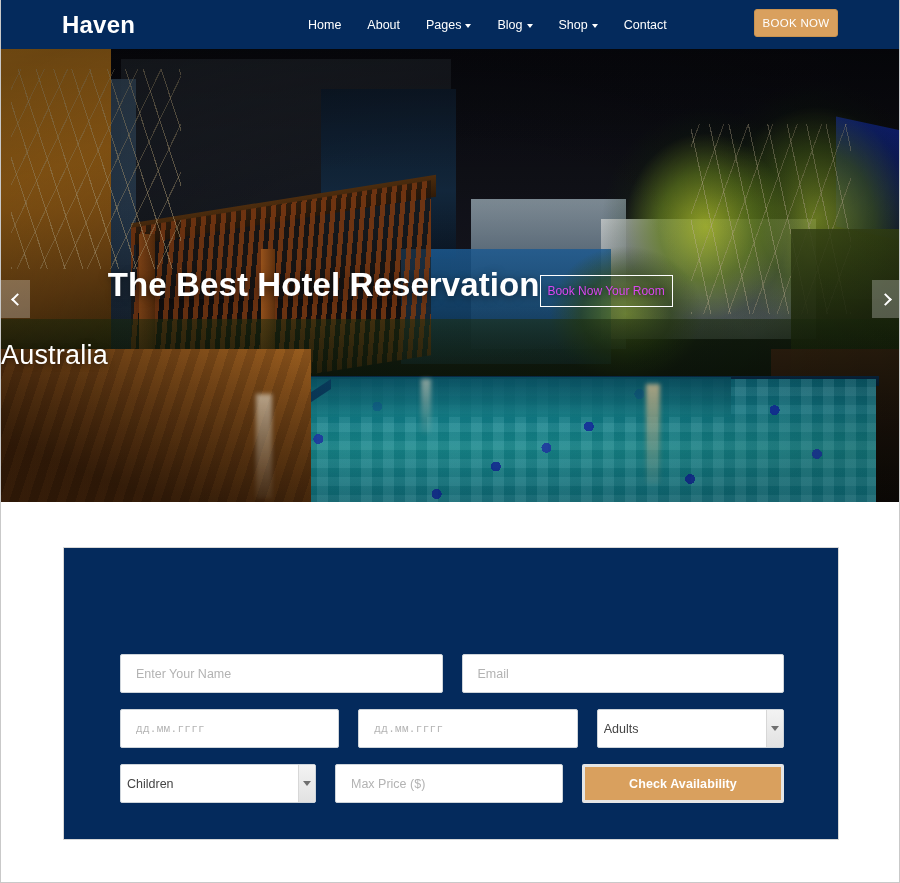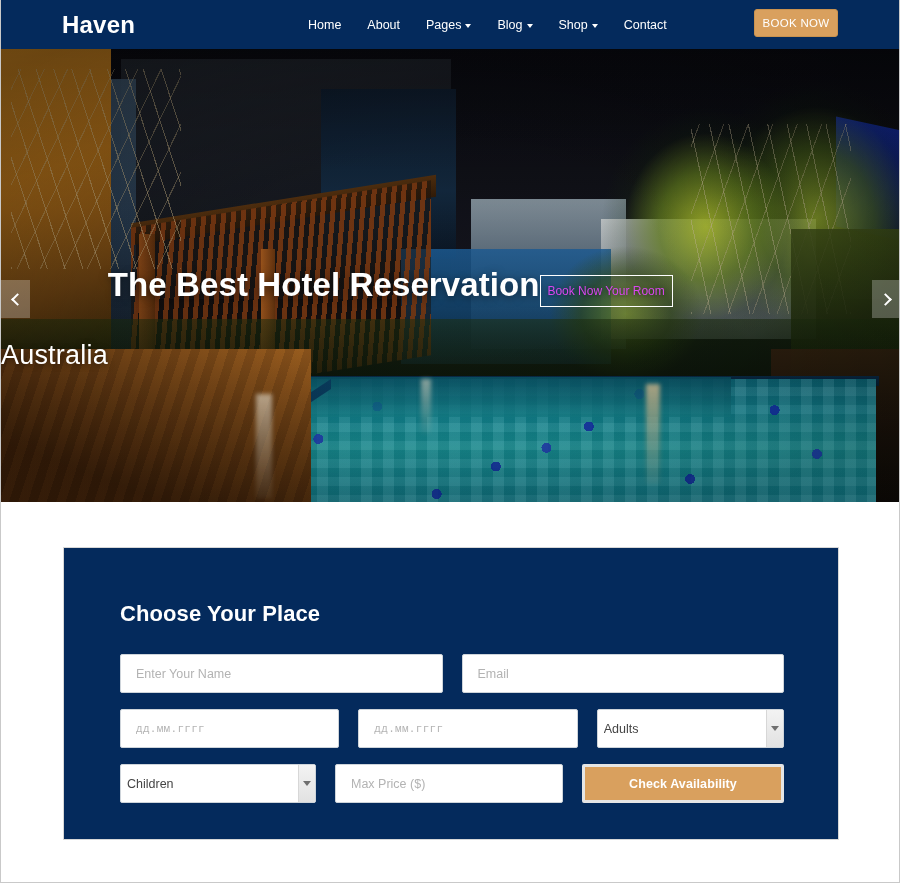--- a/index.html
+++ b/index.html
@@ -455,21 +455,20 @@
 
     <div class="car-arrow left">
       <span class="chev l"></span>
     </div>
     <div class="car-arrow right">
       <span class="chev r"></span>
     </div>
   </div>
 
   <div class="booking-panel">
-    <div class="panel-title">Choose Your Place</div>
 
     <div class="form-grid">
 
       <div class="row r1">
         <input class="field" type="text" placeholder="Enter Your Name" style="">
         <input class="field" type="text" placeholder="Email" style="">
       </div>
 
       <div class="row r2">
         <input class="field date" type="text" placeholder="дд.мм.гггг" style="">

